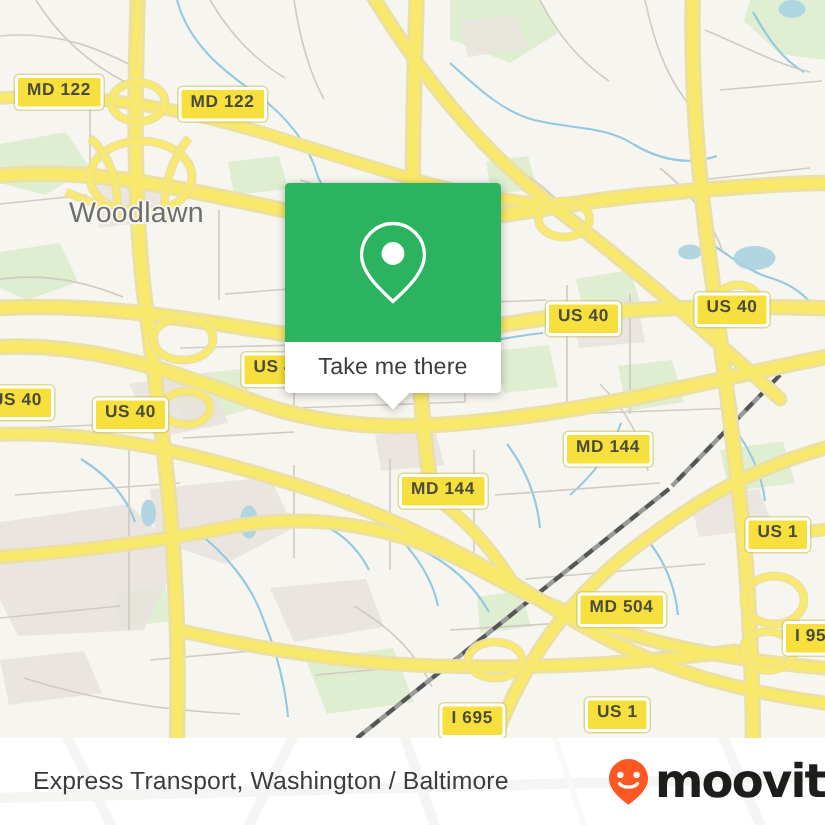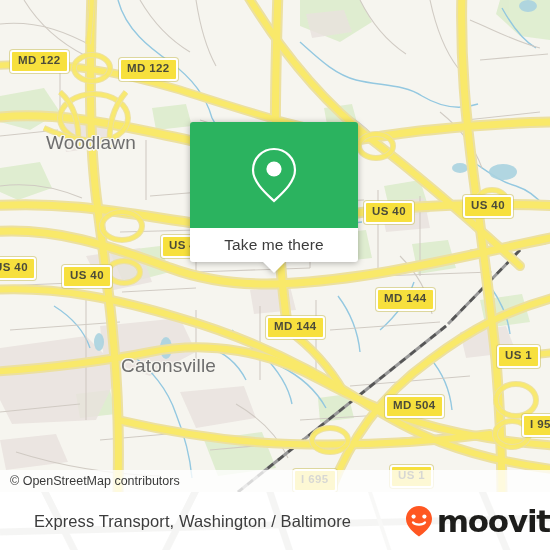--- a/index.html
+++ b/index.html
@@ -84,21 +84,21 @@
     color: #3a3a3a;
     padding-left: 10px;
     font-family: "Liberation Sans", sans-serif;
   }
 
   
   #popup {
     position: absolute;
     left: 190px;
     top: 122px;
-    width: 168px;
+    width: 144px;
     filter: drop-shadow(0 1px 3px rgba(0,0,0,.30));
   }
   #popup-top {
     height: 106px;
     background: #2bb35f;
     border-radius: 3px 3px 0 0;
     display: flex;
     align-items: center;
     justify-content: center;
   }
@@ -145,21 +145,21 @@
   #footer-watermark {
     position: absolute;
     left: 0;
     top: -30px;
     opacity: .5;
   }
   #footer-title {
     position: relative;
     font-size: 16.5px;
     color: #3c3c3c;
-    padding-left: 34px;
+    padding-left: 22px;
     font-family: "Liberation Sans", sans-serif;
     letter-spacing: .1px;
     white-space: nowrap;
   }
   #footer-logo {
     position: relative;
     display: flex;
     align-items: center;
     padding-right: 0;
   }
@@ -362,21 +362,20 @@
           <ellipse cx="512" cy="434" rx="17" ry="13"></ellipse>
           <ellipse cx="330" cy="440" rx="18" ry="12" stroke="#ece0a0" stroke-width="6"></ellipse>
           <ellipse cx="330" cy="440" rx="18" ry="12"></ellipse>
           <path d="M88,44 C90,26 92,12 92,-4" stroke="#ece0a0" stroke-width="6"></path>
           <path d="M88,44 C90,26 92,12 92,-4"></path>
         </g>
       </g>
     </svg>
 
     <div class="place-label" style="left:46px; top:132px;">Woodlawn</div>
-    <div class="place-label" style="left:121px; top:355px;">Catonsville</div>
 
     <div class="shield" style="left:10px;  top:50px;">MD 122</div>
     <div class="shield" style="left:119px; top:58px;">MD 122</div>
     <div class="shield" style="left:-14px; top:257px;">US 40</div>
     <div class="shield" style="left:62px;  top:265px;">US 40</div>
     <div class="shield" style="left:161px; top:235px;">US 40</div>
     <div class="shield" style="left:364px; top:201px;">US 40</div>
     <div class="shield" style="left:463px; top:195px;">US 40</div>
     <div class="shield" style="left:376px; top:288px;">MD 144</div>
     <div class="shield" style="left:266px; top:316px;">MD 144</div>
@@ -392,23 +391,20 @@
           <path d="M26 4 C14.4 4 5 13.4 5 25 C5 38 20 50 26 56 C32 50 47 38 47 25 C47 13.4 37.6 4 26 4 Z" fill="none" stroke="#ffffff" stroke-width="2.2"></path>
           <circle cx="26" cy="24" r="7.6" fill="#ffffff"></circle>
         </svg>
       </div>
       <div id="popup-bottom">
         <span id="popup-label">Take me there</span>
         <div id="popup-tail"></div>
       </div>
     </div>
 
-    <div id="attribution">
-      <span class="attr-text">© OpenStreetMap contributors</span>
-    </div>
   </div>
 
   <div id="footer">
 
     <svg id="footer-watermark" width="550" height="120" viewBox="0 0 550 120">
       <g stroke="#ededeb" fill="none" stroke-width="7">
         <path d="M30,0 L90,120"></path>
         <path d="M150,120 L210,0"></path>
         <path d="M260,0 L300,120"></path>
         <path d="M470,0 L520,120"></path>

